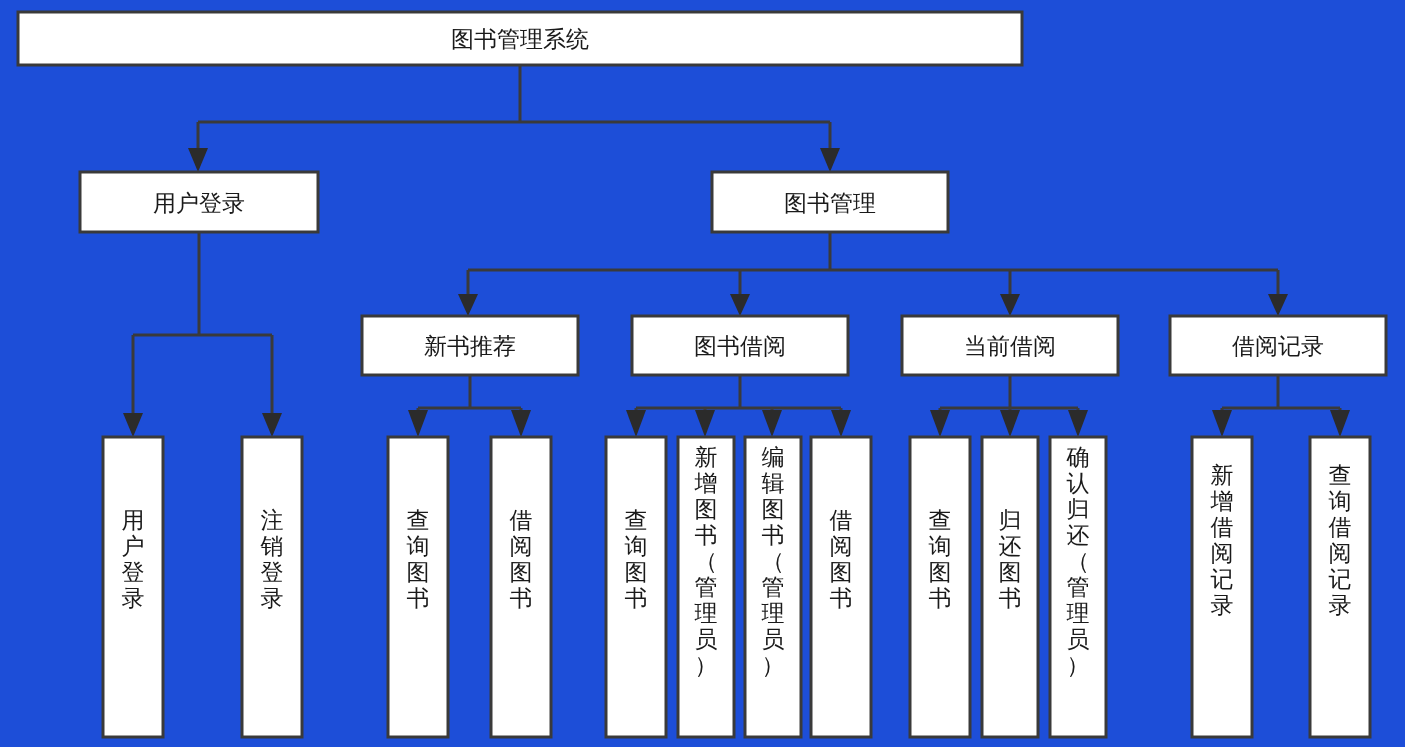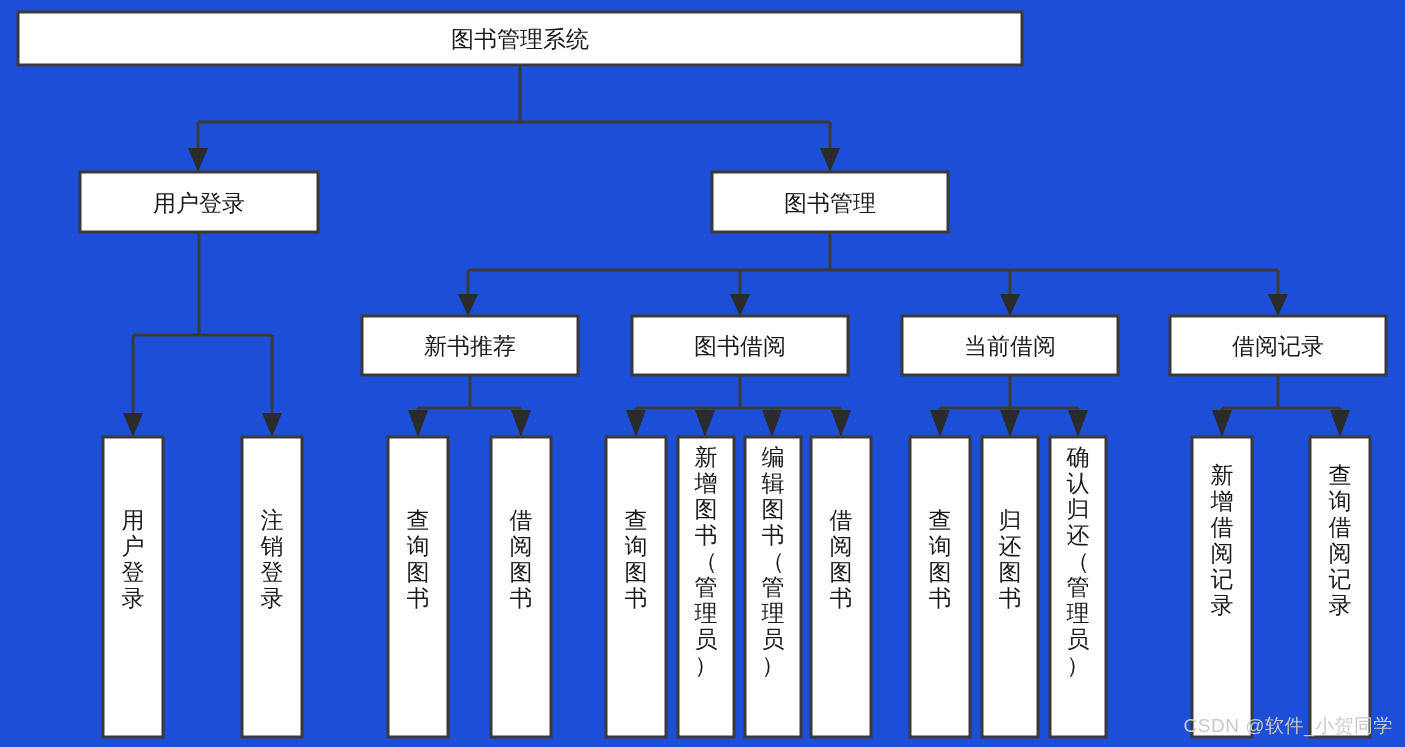--- a/index.html
+++ b/index.html
@@ -214,15 +214,14 @@
 
       <g>
         <rect class="node-box" x="1310" y="437" width="60" height="300"></rect>
         <text class="leaf-label" x="1340" y="483"><tspan x="1340" dy="0">查</tspan><tspan x="1340" dy="26">询</tspan><tspan x="1340" dy="26">借</tspan><tspan x="1340" dy="26">阅</tspan><tspan x="1340" dy="26">记</tspan><tspan x="1340" dy="26">录</tspan></text>
       </g>
 
     </g>
 
   </svg>
 
-  <div class="watermark-text">CSDN @软件_小贺同学</div>
 
 </div>
 
 </body></html>

